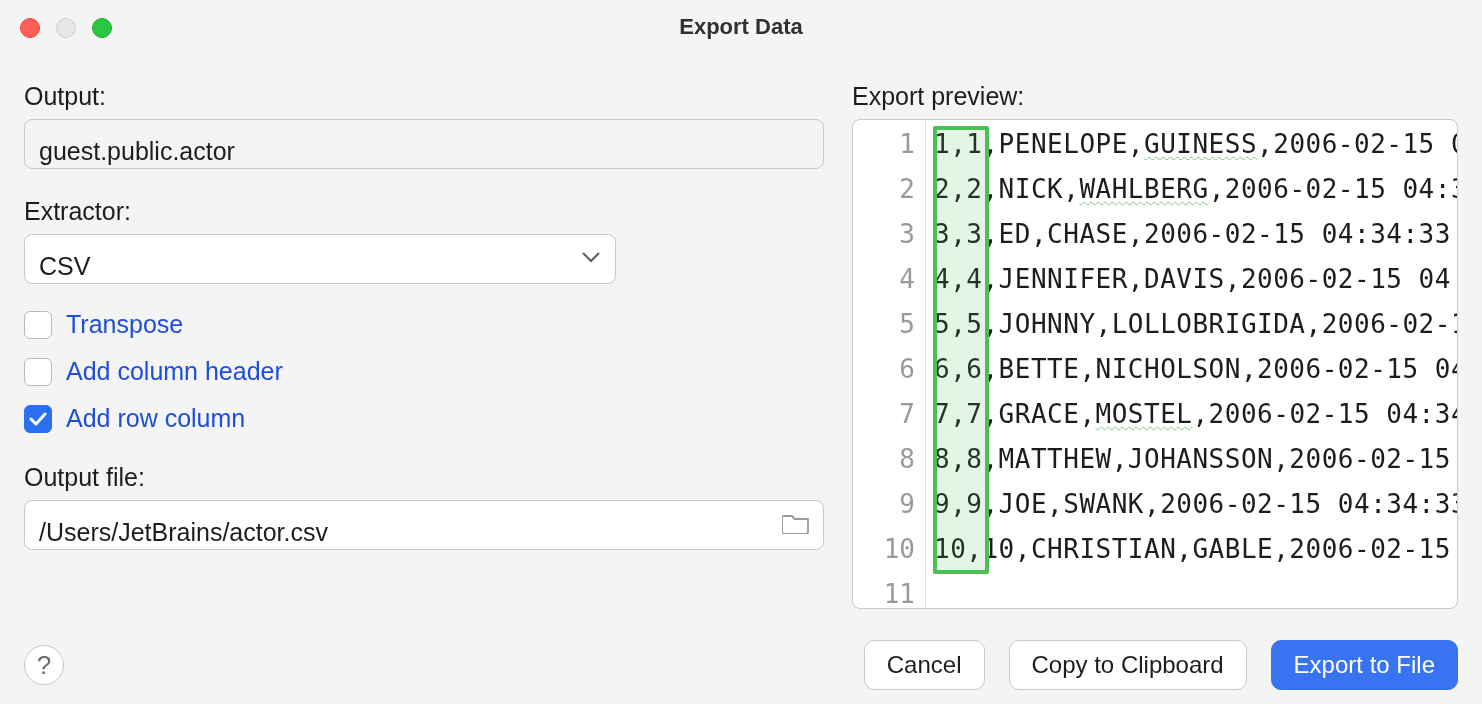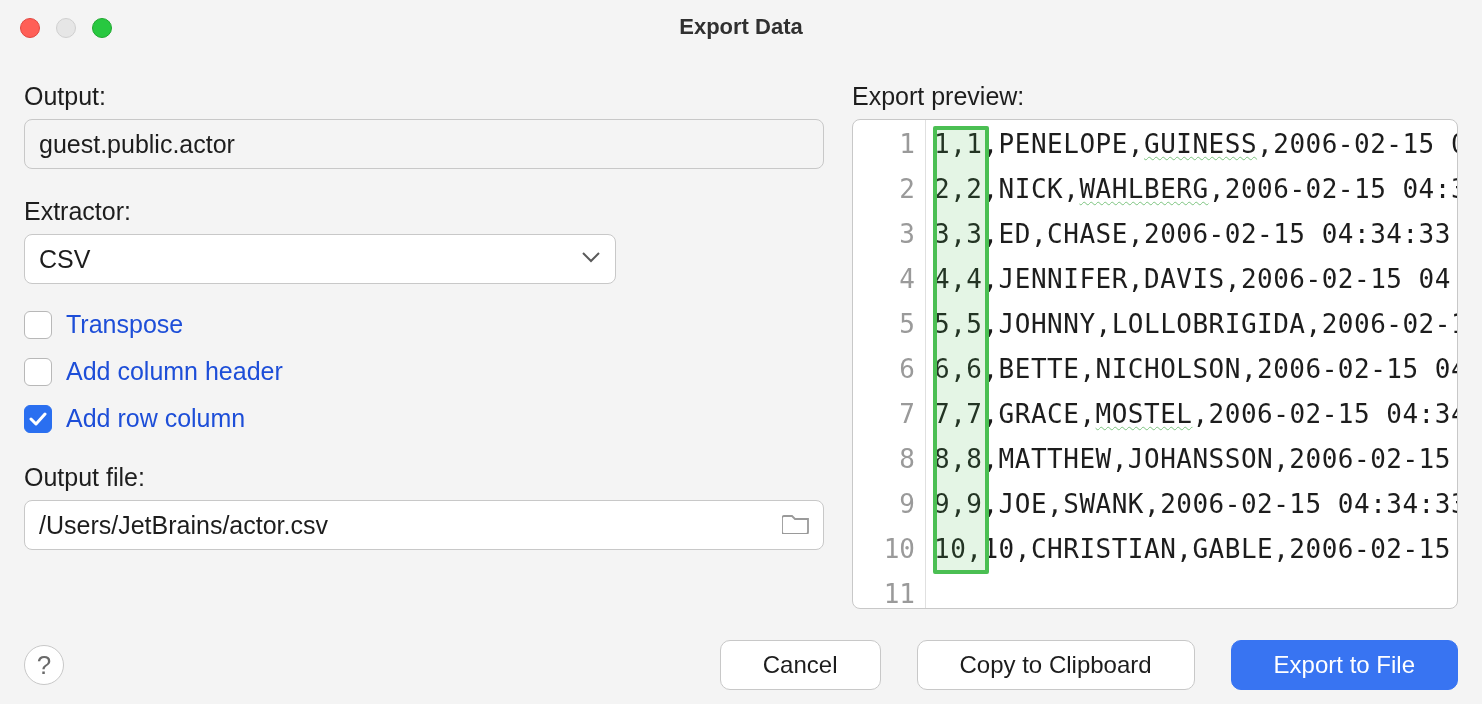--- a/index.html
+++ b/index.html
@@ -64,24 +64,24 @@
       margin-bottom: 8px;
       display: block;
     }
     .text-input {
       width: 100%;
       height: 50px;
       border: 1px solid #c8c8c8;
       border-radius: 8px;
       background: #fff;
       font-size: 25px;
-      padding: 8px 14px;
-      color: #1d1d1d;
-      display: flex;
-      align-items: center;
+      padding: 2px 14px;
+      color: #1d1d1d;
+      display: flex;
+      align-items: flex-end;
     }
     .text-input.readonly {
       background: #f4f4f4;
     }
     .text-input input {
       border: none;
       outline: none;
       background: transparent;
       font-size: 25px;
       width: 100%;
@@ -201,27 +201,27 @@
       background: #fff;
       display: flex;
       align-items: center;
       justify-content: center;
       font-size: 26px;
       color: #6a6a6a;
     }
     .footer-spacer { flex: 1; }
     .btn {
       height: 50px;
-      padding: 0 42px;
+      padding: 0 22px;
       border-radius: 10px;
       font-size: 24px;
       border: 1px solid #c8c8c8;
       background: #fff;
       color: #1d1d1d;
-      margin-left: 36px;
+      margin-left: 24px;
       display: inline-flex;
       align-items: center;
       justify-content: center;
       cursor: pointer;
     }
     .btn.primary {
       background: #3874f2;
       border-color: #3874f2;
       color: #fff;
     }

